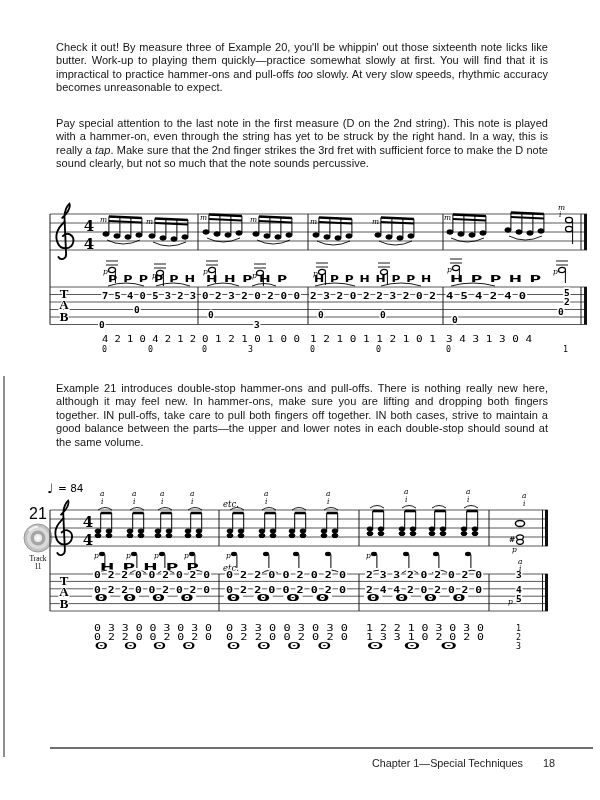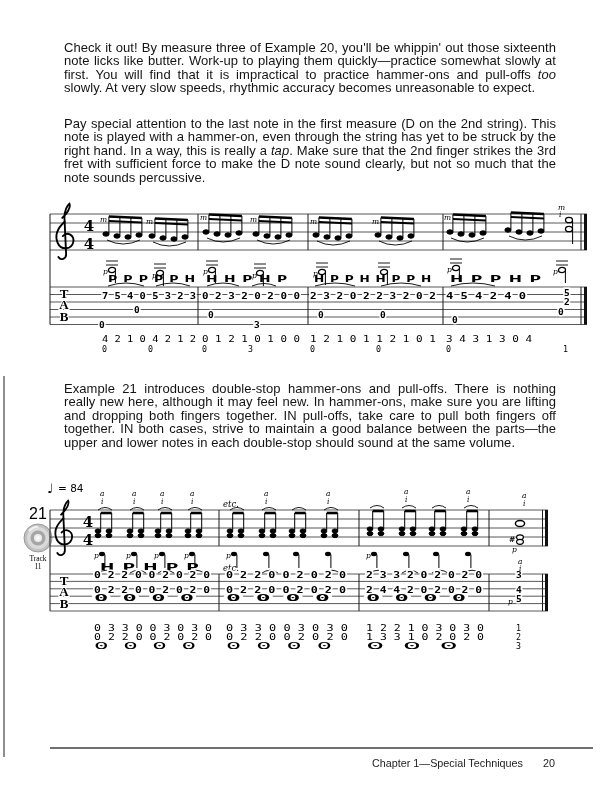--- a/index.html
+++ b/index.html
@@ -1,19 +1,19 @@
 <!DOCTYPE html>
 <html><head>
 <meta charset="utf-8">
 <style>
   html,body{margin:0;padding:0;background:#fff;}
   .page{position:relative;width:600px;height:800px;background:#ffffff;overflow:hidden;
         font-family:"Liberation Sans",sans-serif;color:#141414;}
-  .para{position:absolute;left:64px;width:492px;text-align:justify;
-        font-size:13px;line-height:13.4px;letter-spacing:.05px;}
+  .para{position:absolute;left:56px;width:492px;text-align:justify;
+        font-size:11px;line-height:13.4px;letter-spacing:.05px;}
   .p1{top:41px}.p2{top:117px}.p3{top:382px}
   .ital{font-style:italic}
   .sys{position:absolute;}
   .edge-line{position:absolute;left:3px;top:376px;width:2px;height:381px;background:#8f8f8f;}
   .footer-line{position:absolute;left:50px;top:747px;width:543px;height:2px;background:#6f6f6f;}
   .footer-text{position:absolute;top:757px;right:45px;font-size:10.8px;color:#1c1c1c;}
   .footer-text .pgnum{margin-left:20px;}
   
   .tnum{font:bold 9.5px "DejaVu Sans Mono",monospace;fill:#000;paint-order:stroke;stroke:#fff;stroke-width:3px;}
   .fnum{font:8.3px "DejaVu Sans Mono",monospace;fill:#000;}
@@ -324,16 +324,16 @@
       <text class="fnum" x="348" y="175" textLength="92" lengthAdjust="spacingAndGlyphs">0 0 0</text>
       <text class="fnum" x="498" y="157">1</text>
       <text class="fnum" x="498" y="166">2</text>
       <text class="fnum" x="498" y="175">3</text>
     </g>
   </svg>
 
   <div class="edge-line"></div>
   <div class="footer-line"></div>
   <div class="footer-text">
-    <span>Chapter 1—Special Techniques</span><span class="pgnum">20</span>
+    <span>Chapter 1—Special Techniques</span><span class="pgnum">18</span>
   </div>
 
 </div>
 
 </body></html>

